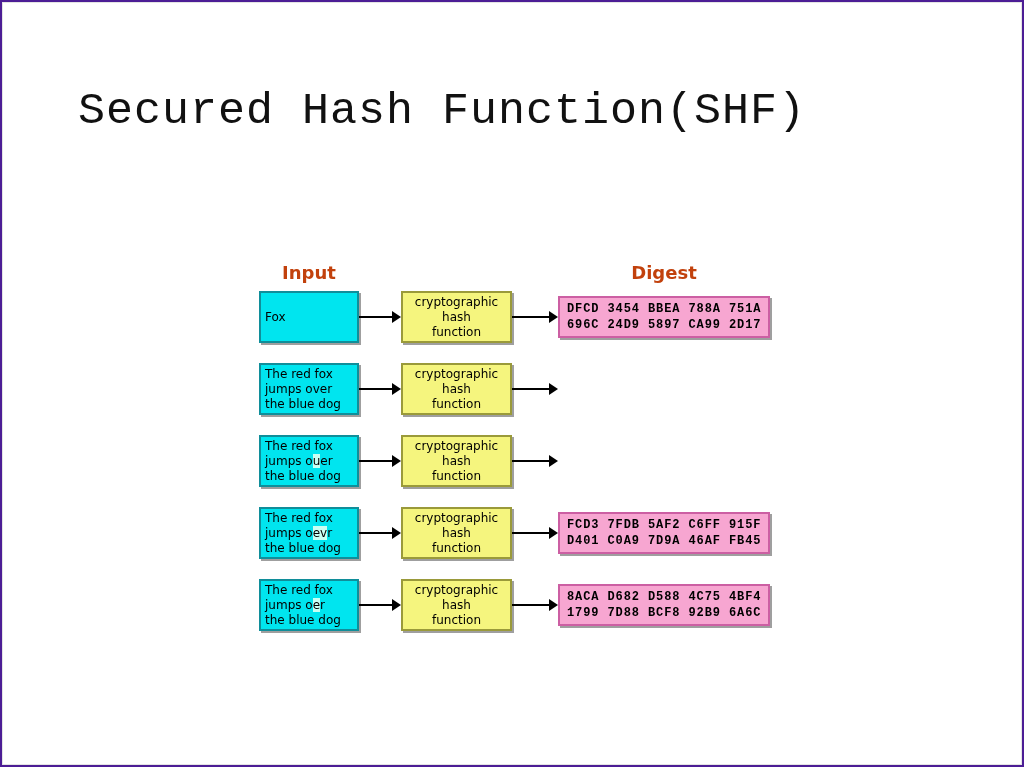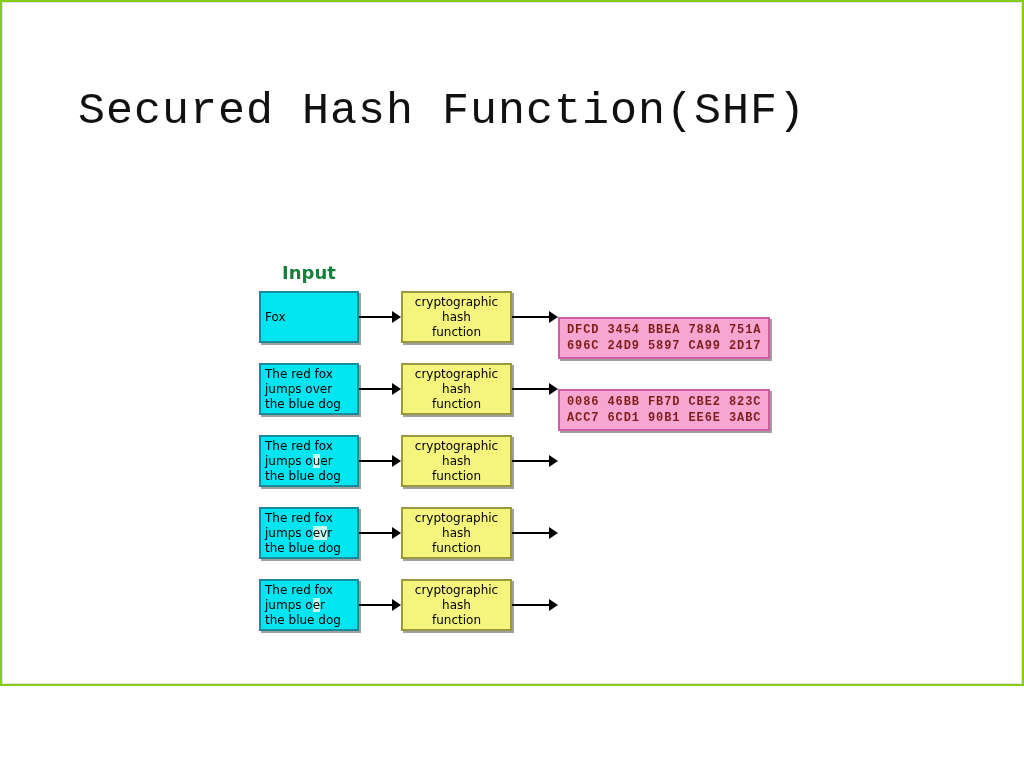--- a/index.html
+++ b/index.html
@@ -1,21 +1,21 @@
 <!DOCTYPE html>
 <html><head>
 <meta charset="utf-8">
 <style>
   html,body{margin:0;padding:0;background:#ffffff;}
   .stage{
     position:relative;
-    width:1024px;height:686px;
+    width:1024px;height:767px;
     background:#ffffff;
     box-sizing:border-box;
-    border:2px solid #84cc16;
+    border:2px solid #4c1d95;
     outline:1px solid #e4e4e4;
     outline-offset:-3px;
     overflow:hidden;
     font-family:"DejaVu Sans","Liberation Sans",sans-serif;
   }
   .slide-title{
     position:absolute;
     left:76px;top:84px;
     margin:0;
     font-family:"Liberation Mono","DejaVu Sans Mono",monospace;
@@ -28,21 +28,21 @@
   .diagram{
     position:absolute;
     left:257px;top:258px;
     width:511px;height:400px;
   }
   .col-header{
     position:absolute;
     top:2px;
     font-size:18px;
     font-weight:bold;
-    color:#15803d;
+    color:#c2410c;
     text-align:center;
   }
   .col-header.input{left:0;width:100px;}
   .col-header.digest{left:299px;width:212px;}
   .row{
     position:absolute;
     left:0;
     width:511px;height:52px;
   }
   .box{
@@ -68,21 +68,21 @@
   }
   .digest-box{
     left:299px;top:5px;width:212px;height:42px;
     background:var(--digest-fill);
     border-color:var(--digest-border);
     display:flex;flex-direction:column;justify-content:center;
     padding:1px 7px;
     font-family:"Liberation Mono","DejaVu Sans Mono",monospace;
     font-weight:bold;
     font-size:12px;line-height:16px;letter-spacing:0.9px;
-    color:#7f1d1d;white-space:nowrap;margin-top:21px;
+    color:#000000;white-space:nowrap;
   }
   .hl{background:var(--highlight);}
   .arrow{position:absolute;top:20px;height:12px;}
   .arrow.a1{left:100px;width:42px;}
   .arrow.a2{left:253px;width:46px;}
   .arrow .shaft{position:absolute;left:0;right:7px;top:5px;height:2px;background:#000;}
   .arrow .head{
     position:absolute;right:0;top:0;width:0;height:0;
     border-left:9px solid #000;
     border-top:6px solid transparent;
@@ -90,20 +90,21 @@
   }
 </style>
 </head>
 <body>
 
 <div class="stage" style="--input-fill: #00E5EF; --input-border: #108E9A; --hash-fill: #F5F57E; --hash-border: #9A9A3A; --digest-fill: #F7A6D1; --digest-border: #CC5FA3; --highlight: #C9FFF3;">
   <h1 class="slide-title">Secured Hash Function(SHF)</h1>
 
   <div class="diagram">
     <div class="col-header input">Input</div>
+    <div class="col-header digest">Digest</div>
     <div id="rows">
         <div class="row" style="top: 31px;">
           <div class="box input-box">
             <div><span>Fox</span></div>
           </div>
           <div class="arrow a1">
             <span class="shaft"></span>
             <span class="head"></span>
           </div>
           <div class="box hash-box">
@@ -132,80 +133,84 @@
           </div>
           <div class="box hash-box">
             <div>cryptographic</div>
             <div>hash</div>
             <div>function</div>
           </div>
           <div class="arrow a2">
             <span class="shaft"></span>
             <span class="head"></span>
           </div>
+        </div>
+        <div class="row" style="top: 175px;">
+          <div class="box input-box">
+            <div><span>The red fox</span></div>
+            <div><span>jumps o</span><span class="hl">u</span><span>er</span></div>
+            <div><span>the blue dog</span></div>
+          </div>
+          <div class="arrow a1">
+            <span class="shaft"></span>
+            <span class="head"></span>
+          </div>
+          <div class="box hash-box">
+            <div>cryptographic</div>
+            <div>hash</div>
+            <div>function</div>
+          </div>
+          <div class="arrow a2">
+            <span class="shaft"></span>
+            <span class="head"></span>
+          </div>
+        </div>
+        <div class="row" style="top: 247px;">
+          <div class="box input-box">
+            <div><span>The red fox</span></div>
+            <div><span>jumps o</span><span class="hl">ev</span><span>r</span></div>
+            <div><span>the blue dog</span></div>
+          </div>
+          <div class="arrow a1">
+            <span class="shaft"></span>
+            <span class="head"></span>
+          </div>
+          <div class="box hash-box">
+            <div>cryptographic</div>
+            <div>hash</div>
+            <div>function</div>
+          </div>
+          <div class="arrow a2">
+            <span class="shaft"></span>
+            <span class="head"></span>
+          </div>
           <div class="box digest-box">
-            <div>0086 46BB FB7D CBE2 823C</div>
-            <div>ACC7 6CD1 90B1 EE6E 3ABC</div>
-          </div>
-        </div>
-        <div class="row" style="top: 175px;">
-          <div class="box input-box">
-            <div><span>The red fox</span></div>
-            <div><span>jumps o</span><span class="hl">u</span><span>er</span></div>
-            <div><span>the blue dog</span></div>
-          </div>
-          <div class="arrow a1">
-            <span class="shaft"></span>
-            <span class="head"></span>
-          </div>
-          <div class="box hash-box">
-            <div>cryptographic</div>
-            <div>hash</div>
-            <div>function</div>
-          </div>
-          <div class="arrow a2">
-            <span class="shaft"></span>
-            <span class="head"></span>
-          </div>
-        </div>
-        <div class="row" style="top: 247px;">
-          <div class="box input-box">
-            <div><span>The red fox</span></div>
-            <div><span>jumps o</span><span class="hl">ev</span><span>r</span></div>
-            <div><span>the blue dog</span></div>
-          </div>
-          <div class="arrow a1">
-            <span class="shaft"></span>
-            <span class="head"></span>
-          </div>
-          <div class="box hash-box">
-            <div>cryptographic</div>
-            <div>hash</div>
-            <div>function</div>
-          </div>
-          <div class="arrow a2">
-            <span class="shaft"></span>
-            <span class="head"></span>
+            <div>FCD3 7FDB 5AF2 C6FF 915F</div>
+            <div>D401 C0A9 7D9A 46AF FB45</div>
           </div>
         </div>
         <div class="row" style="top: 319px;">
           <div class="box input-box">
             <div><span>The red fox</span></div>
             <div><span>jumps o</span><span class="hl">e</span><span>r</span></div>
             <div><span>the blue dog</span></div>
           </div>
           <div class="arrow a1">
             <span class="shaft"></span>
             <span class="head"></span>
           </div>
           <div class="box hash-box">
             <div>cryptographic</div>
             <div>hash</div>
             <div>function</div>
           </div>
           <div class="arrow a2">
             <span class="shaft"></span>
             <span class="head"></span>
+          </div>
+          <div class="box digest-box">
+            <div>8ACA D682 D588 4C75 4BF4</div>
+            <div>1799 7D88 BCF8 92B9 6A6C</div>
           </div>
         </div>
       </div>
   </div>
 </div>
 
 </body></html>

